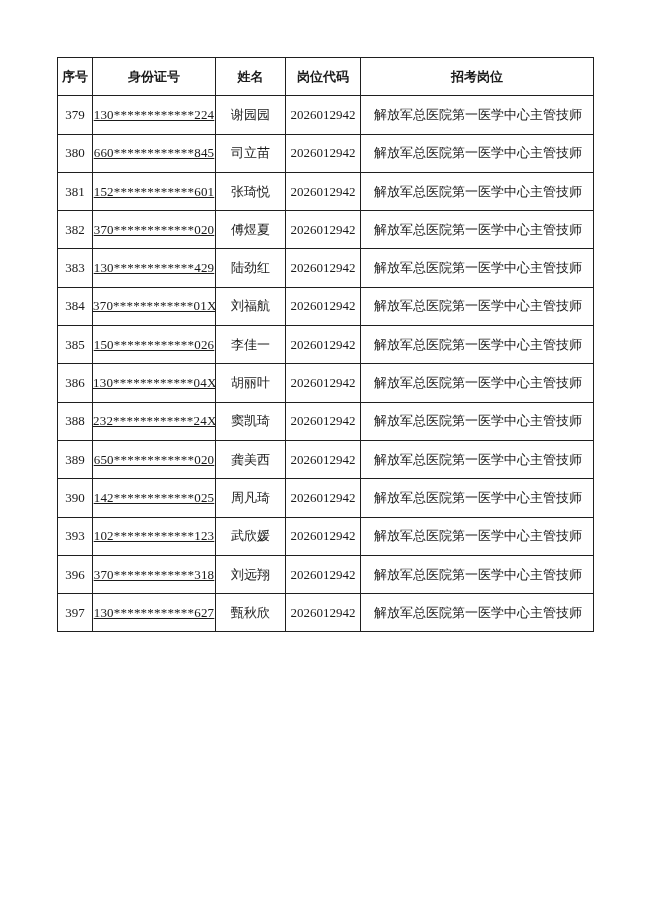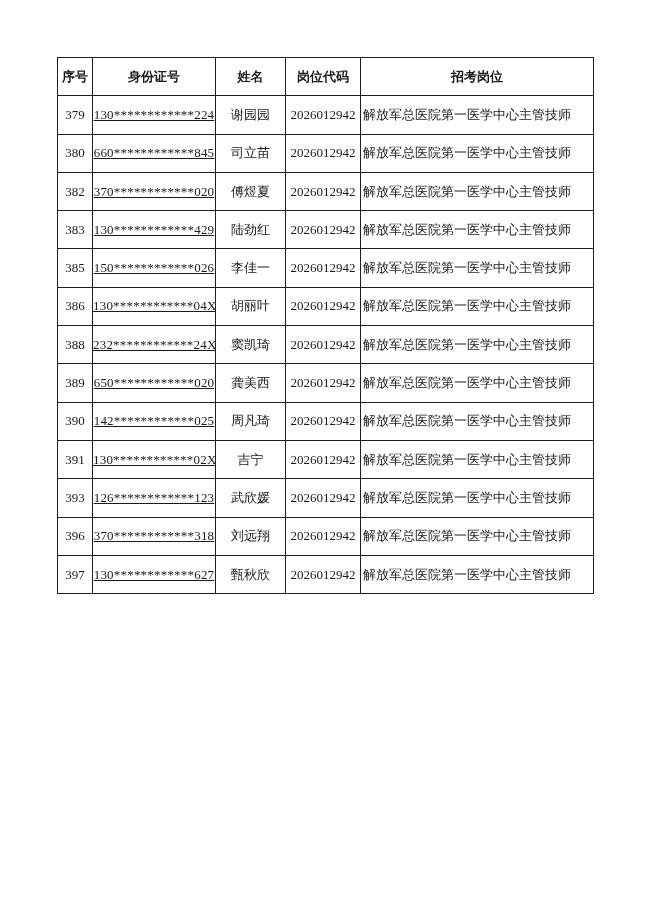--- a/index.html
+++ b/index.html
@@ -38,21 +38,21 @@
   table.roster th {
     font-family: "Liberation Sans", "DejaVu Sans", sans-serif;
     font-weight: 700;
     font-size: 13px;
   }
   table.roster td.c-id {
     letter-spacing: 0.2px;
     text-decoration: underline;
   }
   table.roster td.c-title {
-    text-align: left;
+    text-align: center;
     padding-left: 2px;
   }
   col.w-seq   { width: 35px; }
   col.w-id    { width: 123px; }
   col.w-name  { width: 70px; }
   col.w-code  { width: 75px; }
   col.w-title { width: 233px; }
 </style>
 </head>
 <body>
@@ -84,30 +84,44 @@
     <td class="c-title">解放军总医院第一医学中心主管技师</td>
   </tr>
         <tr>
     <td class="c-seq">380</td>
     <td class="c-id">660************845</td>
     <td class="c-name">司立苗</td>
     <td class="c-code">2026012942</td>
     <td class="c-title">解放军总医院第一医学中心主管技师</td>
   </tr>
         <tr>
+    <td class="c-seq">381</td>
+    <td class="c-id">152************601</td>
+    <td class="c-name">张琦悦</td>
+    <td class="c-code">2026012942</td>
+    <td class="c-title">解放军总医院第一医学中心主管技师</td>
+  </tr>
+        <tr>
     <td class="c-seq">382</td>
     <td class="c-id">370************020</td>
     <td class="c-name">傅煜夏</td>
     <td class="c-code">2026012942</td>
     <td class="c-title">解放军总医院第一医学中心主管技师</td>
   </tr>
         <tr>
     <td class="c-seq">383</td>
     <td class="c-id">130************429</td>
     <td class="c-name">陆劲红</td>
+    <td class="c-code">2026012942</td>
+    <td class="c-title">解放军总医院第一医学中心主管技师</td>
+  </tr>
+        <tr>
+    <td class="c-seq">384</td>
+    <td class="c-id">370************01X</td>
+    <td class="c-name">刘福航</td>
     <td class="c-code">2026012942</td>
     <td class="c-title">解放军总医院第一医学中心主管技师</td>
   </tr>
         <tr>
     <td class="c-seq">385</td>
     <td class="c-id">150************026</td>
     <td class="c-name">李佳一</td>
     <td class="c-code">2026012942</td>
     <td class="c-title">解放军总医院第一医学中心主管技师</td>
   </tr>
@@ -133,29 +147,22 @@
     <td class="c-title">解放军总医院第一医学中心主管技师</td>
   </tr>
         <tr>
     <td class="c-seq">390</td>
     <td class="c-id">142************025</td>
     <td class="c-name">周凡琦</td>
     <td class="c-code">2026012942</td>
     <td class="c-title">解放军总医院第一医学中心主管技师</td>
   </tr>
         <tr>
-    <td class="c-seq">391</td>
-    <td class="c-id">130************02X</td>
-    <td class="c-name">吉宁</td>
-    <td class="c-code">2026012942</td>
-    <td class="c-title">解放军总医院第一医学中心主管技师</td>
-  </tr>
-        <tr>
     <td class="c-seq">393</td>
-    <td class="c-id">126************123</td>
+    <td class="c-id">102************123</td>
     <td class="c-name">武欣媛</td>
     <td class="c-code">2026012942</td>
     <td class="c-title">解放军总医院第一医学中心主管技师</td>
   </tr>
         <tr>
     <td class="c-seq">396</td>
     <td class="c-id">370************318</td>
     <td class="c-name">刘远翔</td>
     <td class="c-code">2026012942</td>
     <td class="c-title">解放军总医院第一医学中心主管技师</td>

